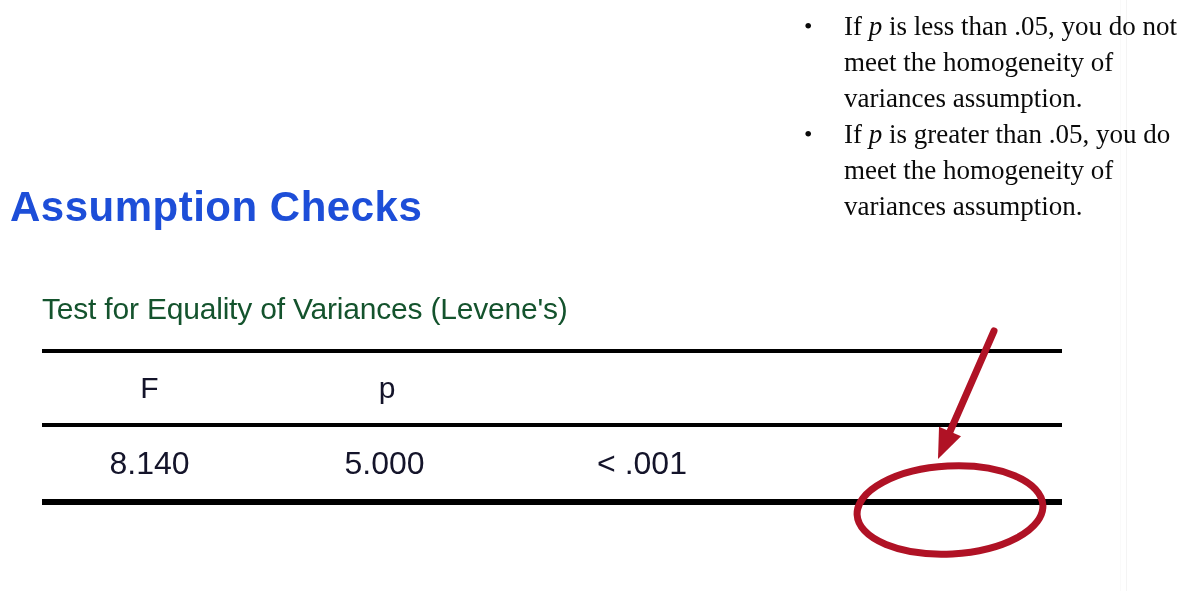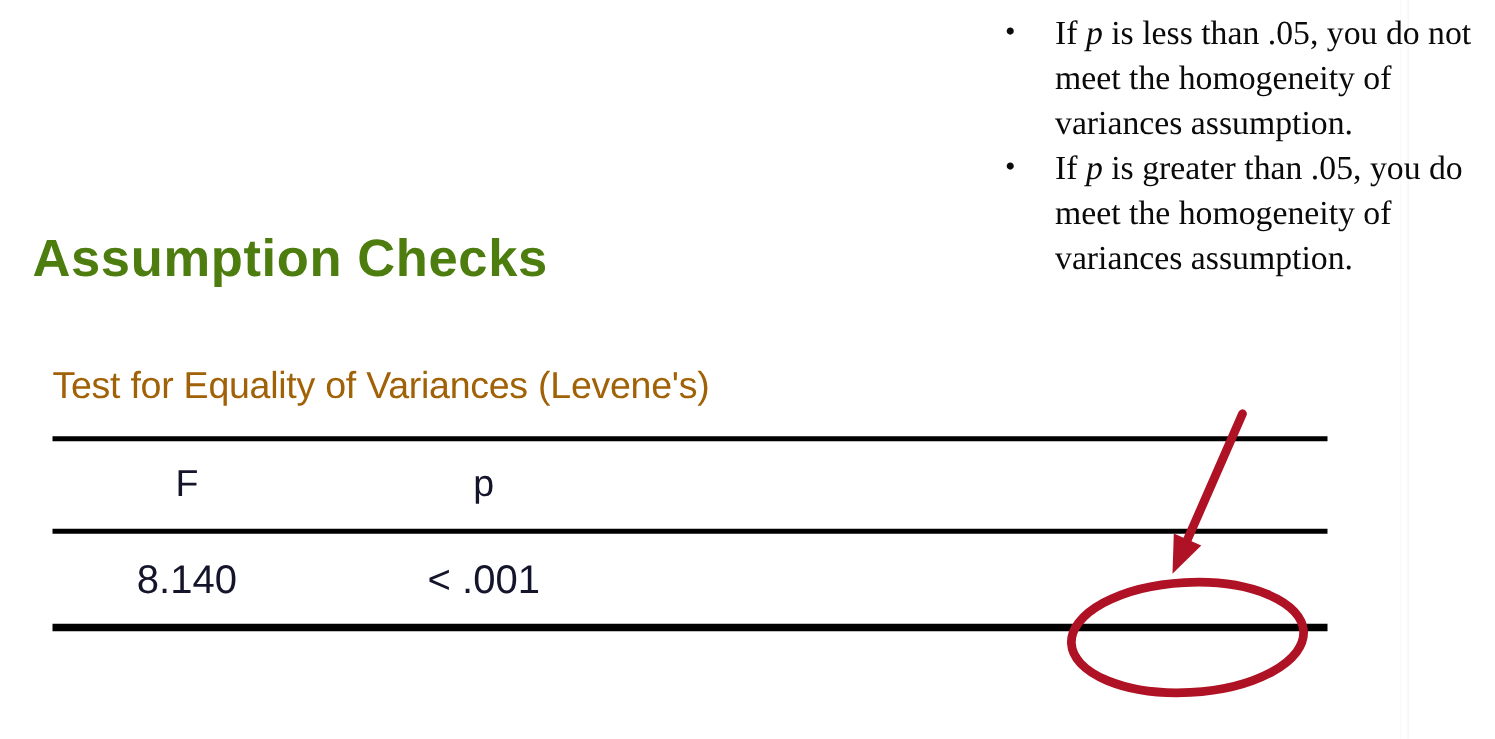--- a/index.html
+++ b/index.html
@@ -40,37 +40,36 @@
 
   
   .heading {
     position: absolute;
     left: 10px;
     top: 183px;
     font-family: "Liberation Sans", sans-serif;
     font-size: 42px;
     font-weight: bold;
     letter-spacing: 0.5px;
-    color: #4d7c0f;
+    color: #1d4ed8;
     white-space: nowrap;
-    margin-left: 16px;
   }
 
   
   .table-block {
     position: absolute;
     left: 42px;
     top: 292px;
     width: 1020px;
   }
   .table-title {
     font-family: "Liberation Sans", sans-serif;
     font-size: 30px;
     font-weight: normal;
-    color: #a16207;
+    color: #14532d;
     white-space: nowrap;
     letter-spacing: -0.2px;
     margin-left: 0px;
   }
 
   .rule {
     width: 1020px;
     background: #000000;
   }
   .rule-top    { height: 4px; margin-top: 23px; }
@@ -160,20 +159,21 @@
 
     <div class="trow trow-head">
       <div class="cell col-f">F</div>
       <div class="cell col-p">p</div>
     </div>
 
     <div class="rule rule-mid"></div>
 
     <div class="trow trow-body">
       <div class="cell col-f">8.140</div>
+      <div class="cell col-df1">5.000</div>
       <div class="cell col-p">&lt; .001</div>
     </div>
 
     <div class="rule rule-bottom"></div>
   </div>
 
   <div class="notes">
 
     <div class="note-item">
       <div class="note-bullet">•</div>

